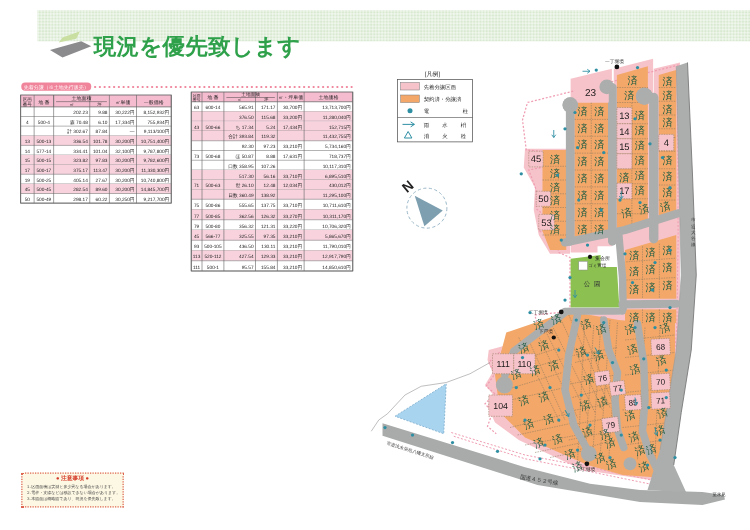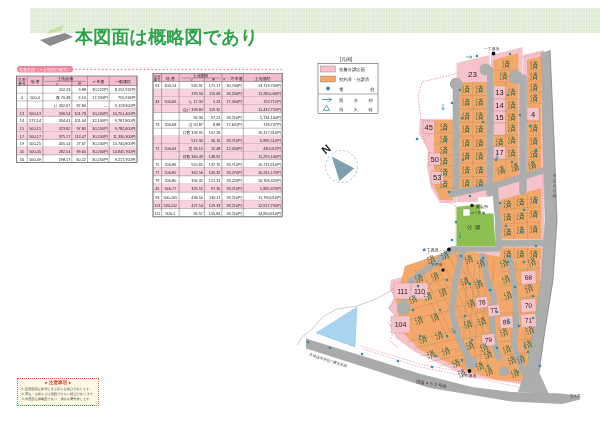--- a/index.html
+++ b/index.html
@@ -12,21 +12,21 @@
 <body>
 
 <div class="abs" style="left:30px;top:8px;width:570px;height:25px;background:#d8e9d0;
 background-image:linear-gradient(rgba(255,255,255,.38) 1px,transparent 1px),linear-gradient(90deg,rgba(255,255,255,.38) 1px,transparent 1px);background-size:2.5px 2.5px;"></div>
 
 <svg class="abs" style="left:38px;top:22px;" width="40" height="26">
 <polygon points="12,8 26,3 23,9 9,12" fill="#c9dfa2"></polygon>
 <polygon points="2,18 27,11 35,15 12,24" fill="#8b8b8d"></polygon>
 </svg>
 
-<div class="abs" style="left:75px;top:25px;font-size:18px;font-weight:bold;color:#2fa14b;letter-spacing:0.2px;">本図面は概略図であり</div>
+<div class="abs" style="left:75px;top:25px;font-size:18px;font-weight:bold;color:#2fa14b;letter-spacing:0.2px;">現況を優先致します</div>
 <svg class="abs" style="left:0;top:0;" width="300" height="424">
 
 <rect x="17" y="66" width="56" height="6.5" rx="3.2" fill="#f0849b"></rect>
 <text x="45" y="71" font-size="4" fill="#fff" text-anchor="middle">先着分譲（※土地先行販売）</text>
 <line x1="76" y1="69.5" x2="282" y2="69.5" stroke="#f0849b" stroke-width="1.6" stroke-dasharray="0.2,3.6" stroke-linecap="round"></line>
 
 <rect x="16.5" y="76" width="120.5" height="9.5" fill="#f5bcd0"></rect>
 <text x="70.3" y="91.4" font-size="3.8" fill="#222" text-anchor="end">202.23</text>
 <text x="86.0" y="91.4" font-size="3.8" fill="#222" text-anchor="end">9.88</text>
 <text x="107.7" y="91.4" font-size="3.8" fill="#222" text-anchor="end">30,222円</text>

